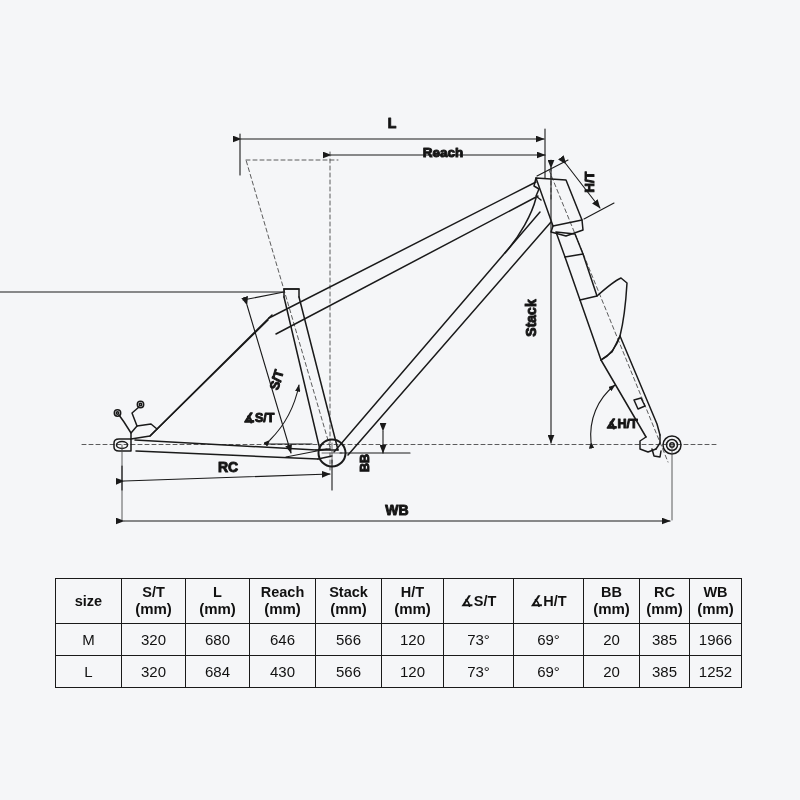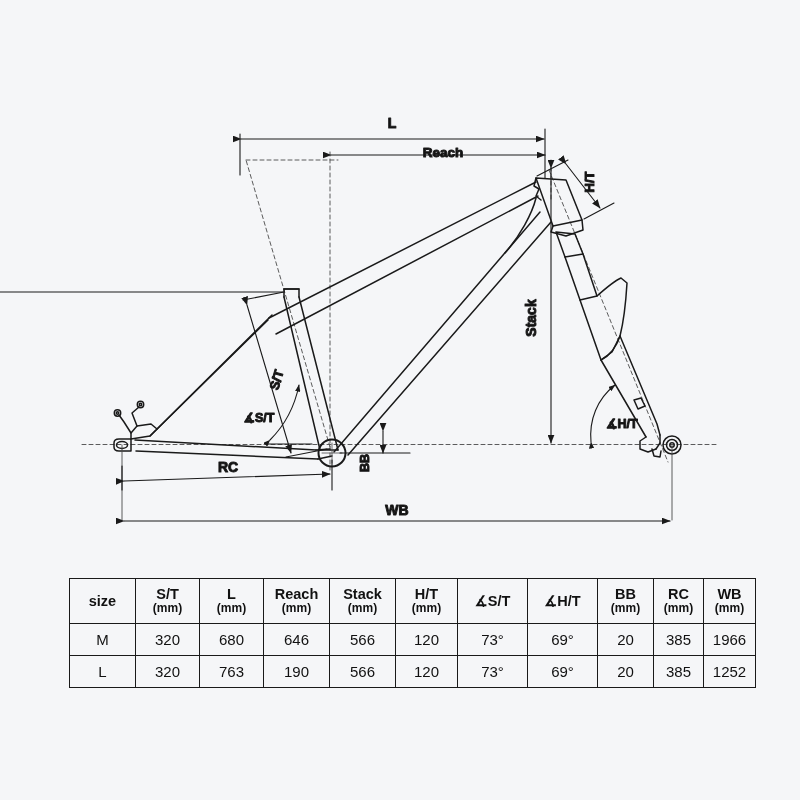--- a/index.html
+++ b/index.html
@@ -31,38 +31,37 @@
     position: absolute;
     left: 55px;
     top: 578px;
     width: 686px;
   }
   table.geo {
     border-collapse: collapse;
     width: 686px;
     table-layout: fixed;
     background: #f5f6f8;
-    margin-left: 14px;
   }
   table.geo th, table.geo td {
     border: 1.6px solid #1a1a1a;
     text-align: center;
     vertical-align: middle;
     color: #111;
     padding: 0;
   }
   table.geo th {
     height: 44px;
     font-size: 14.5px;
     font-weight: bold;
     line-height: 1.12;
   }
   table.geo th .unit {
     display: block;
-    font-size: 12px;
+    font-size: 15px;
     font-weight: bold;
   }
   table.geo td {
     height: 31px;
     font-size: 15px;
     font-weight: normal;
   }
   .ang {
     font-weight: bold;
   }
@@ -325,22 +324,22 @@
           <td>120</td>
           <td>73°</td>
           <td>69°</td>
           <td>20</td>
           <td>385</td>
           <td>1966</td>
         </tr>
         <tr>
           <td>L</td>
           <td>320</td>
-          <td>763</td>
-          <td>190</td>
+          <td>684</td>
+          <td>430</td>
           <td>566</td>
           <td>120</td>
           <td>73°</td>
           <td>69°</td>
           <td>20</td>
           <td>385</td>
           <td>1252</td>
         </tr>
       </tbody>
     </table>

